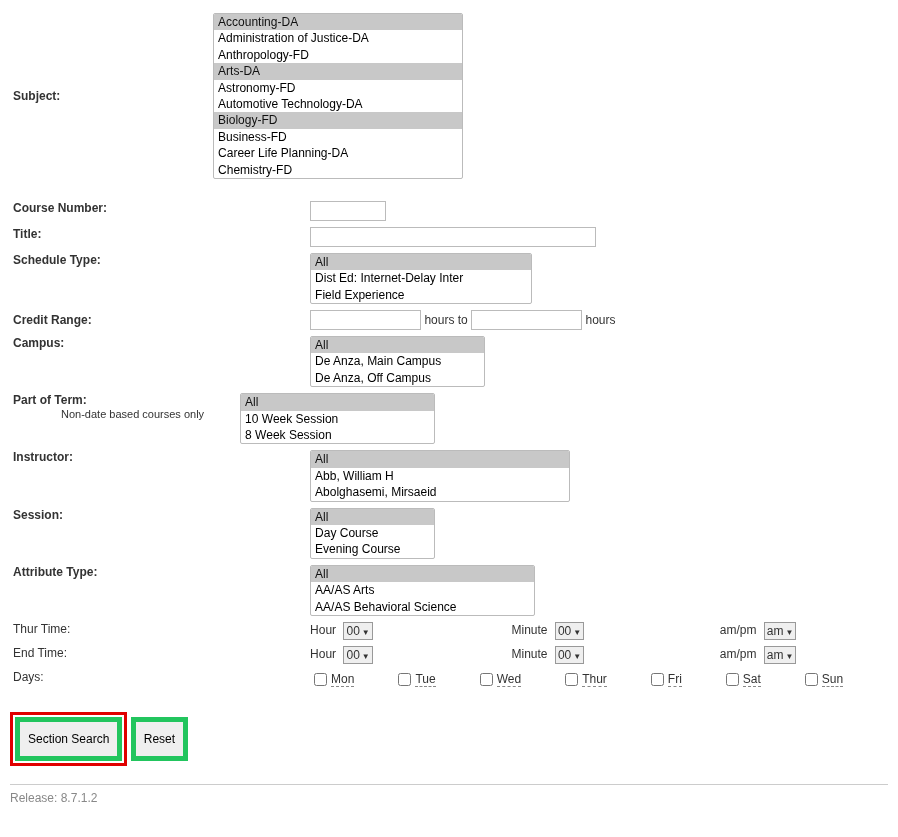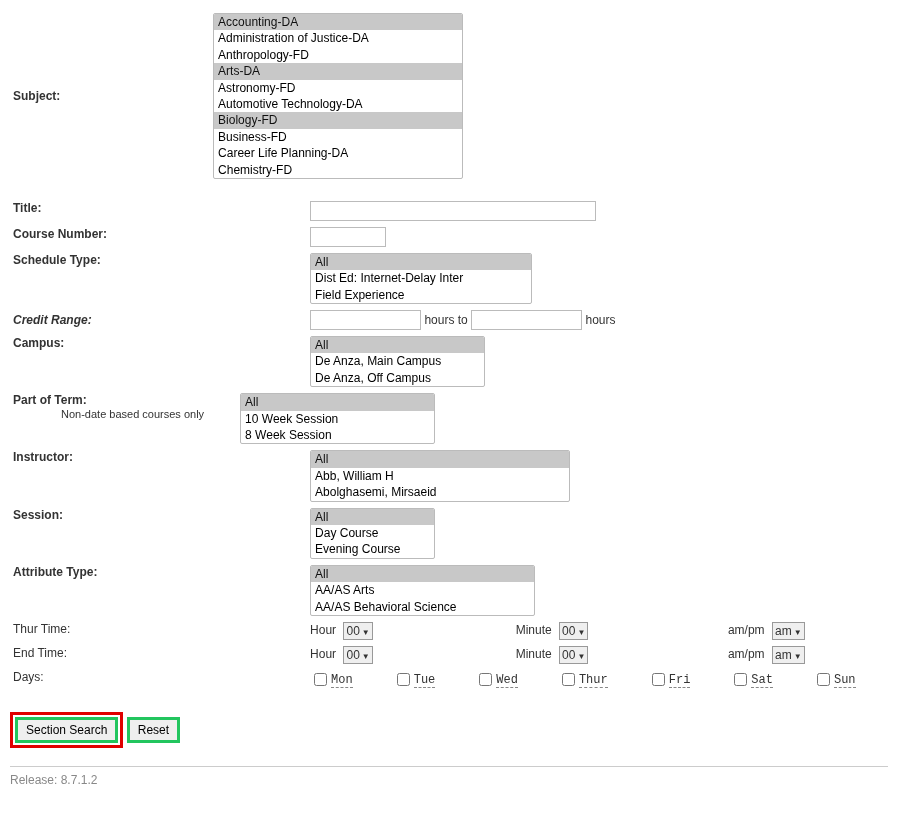--- a/index.html
+++ b/index.html
@@ -72,31 +72,30 @@
   }
   .day-cell {
     display: inline-block;
     margin-right: 40px;
     white-space: nowrap;
   }
   .day-cell:last-child { margin-right: 16px; }
   .day-cell input { vertical-align: middle; margin-right: 4px; }
   .day-cell span {
     border-bottom: 1px dashed #888;
-    font-family: Liberation Mono, monospace;
   }
   .buttons {
     margin-top: 20px;
   }
   .btn {
     font-family: Verdana, Geneva, sans-serif;
     font-size: 12px;
-    border: 3px solid #22c55e;
+    border: 5px solid #22c55e;
     background: #efefef;
-    padding: 3px 8px;
+    padding: 10px 8px;
     cursor: pointer;
   }
   .highlight-box {
     display: inline-block;
     border: 3px solid #e00000;
     padding: 2px;
   }
   hr {
     border: none;
     border-top: 1px solid #ccc;
@@ -130,46 +129,46 @@
             <option>Chemistry-FD</option>
           </select>
     </td>
   </tr>
 
   <tr class="spacer-row">
         <td colspan="8"></td>
       </tr>
 
   <tr>
+    <td class="label">Course Number:</td>
+    <td colspan="7" style="padding-left:100px;">
+      <input type="text" style="width: 70px;" value="">
+    </td>
+  </tr>
+
+  <tr>
     <td class="label">Title:</td>
     <td colspan="7" style="padding-left:100px;">
       <input type="text" style="width: 280px;" value="">
-    </td>
-  </tr>
-
-  <tr>
-    <td class="label">Course Number:</td>
-    <td colspan="7" style="padding-left:100px;">
-      <input type="text" style="width: 70px;" value="">
     </td>
   </tr>
 
   <tr>
     <td class="label">Schedule Type:</td>
     <td colspan="7" style="padding-left:100px;">
       <select multiple="" size="3" style="width:222px;" id="schedule-type-select">
             <option selected="selected">All</option>
             <option>Dist Ed: Internet-Delay Inter</option>
             <option>Field Experience</option>
           </select>
     </td>
   </tr>
 
   <tr>
-    <td class="label" style="vertical-align:middle;font-style:italic;">Credit Range:</td>
+    <td class="label" style="vertical-align:middle;">Credit Range:</td>
     <td colspan="7" style="padding-left:100px; vertical-align:middle;">
       <input type="text" style="width: 105px;" value="">
       <span>hours to</span>
       <input type="text" style="width: 105px;" value="">
       <span>hours</span>
     </td>
   </tr>
 
   <tr>
     <td class="label">Campus:</td>

